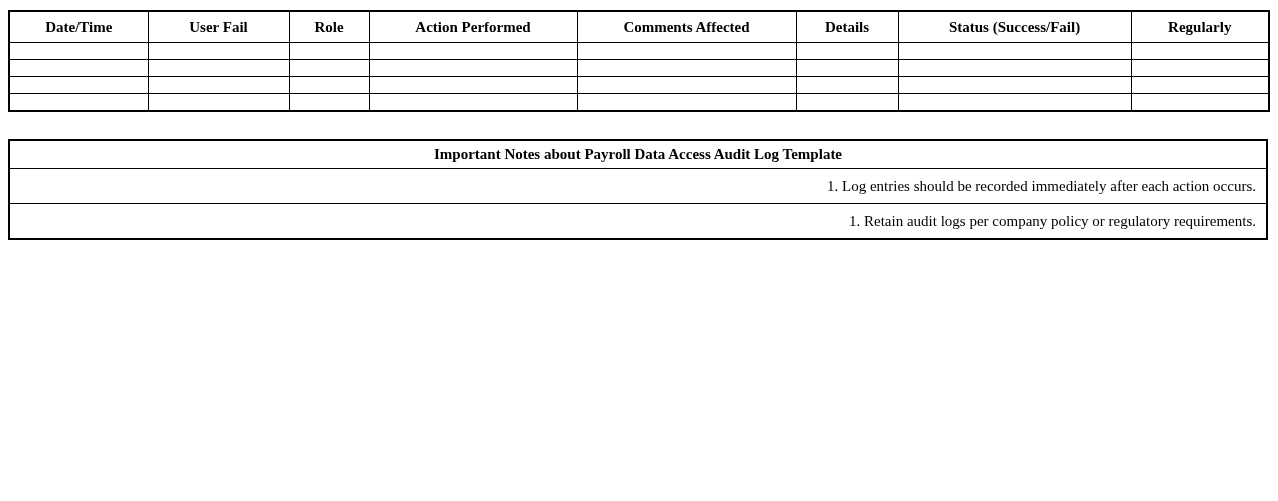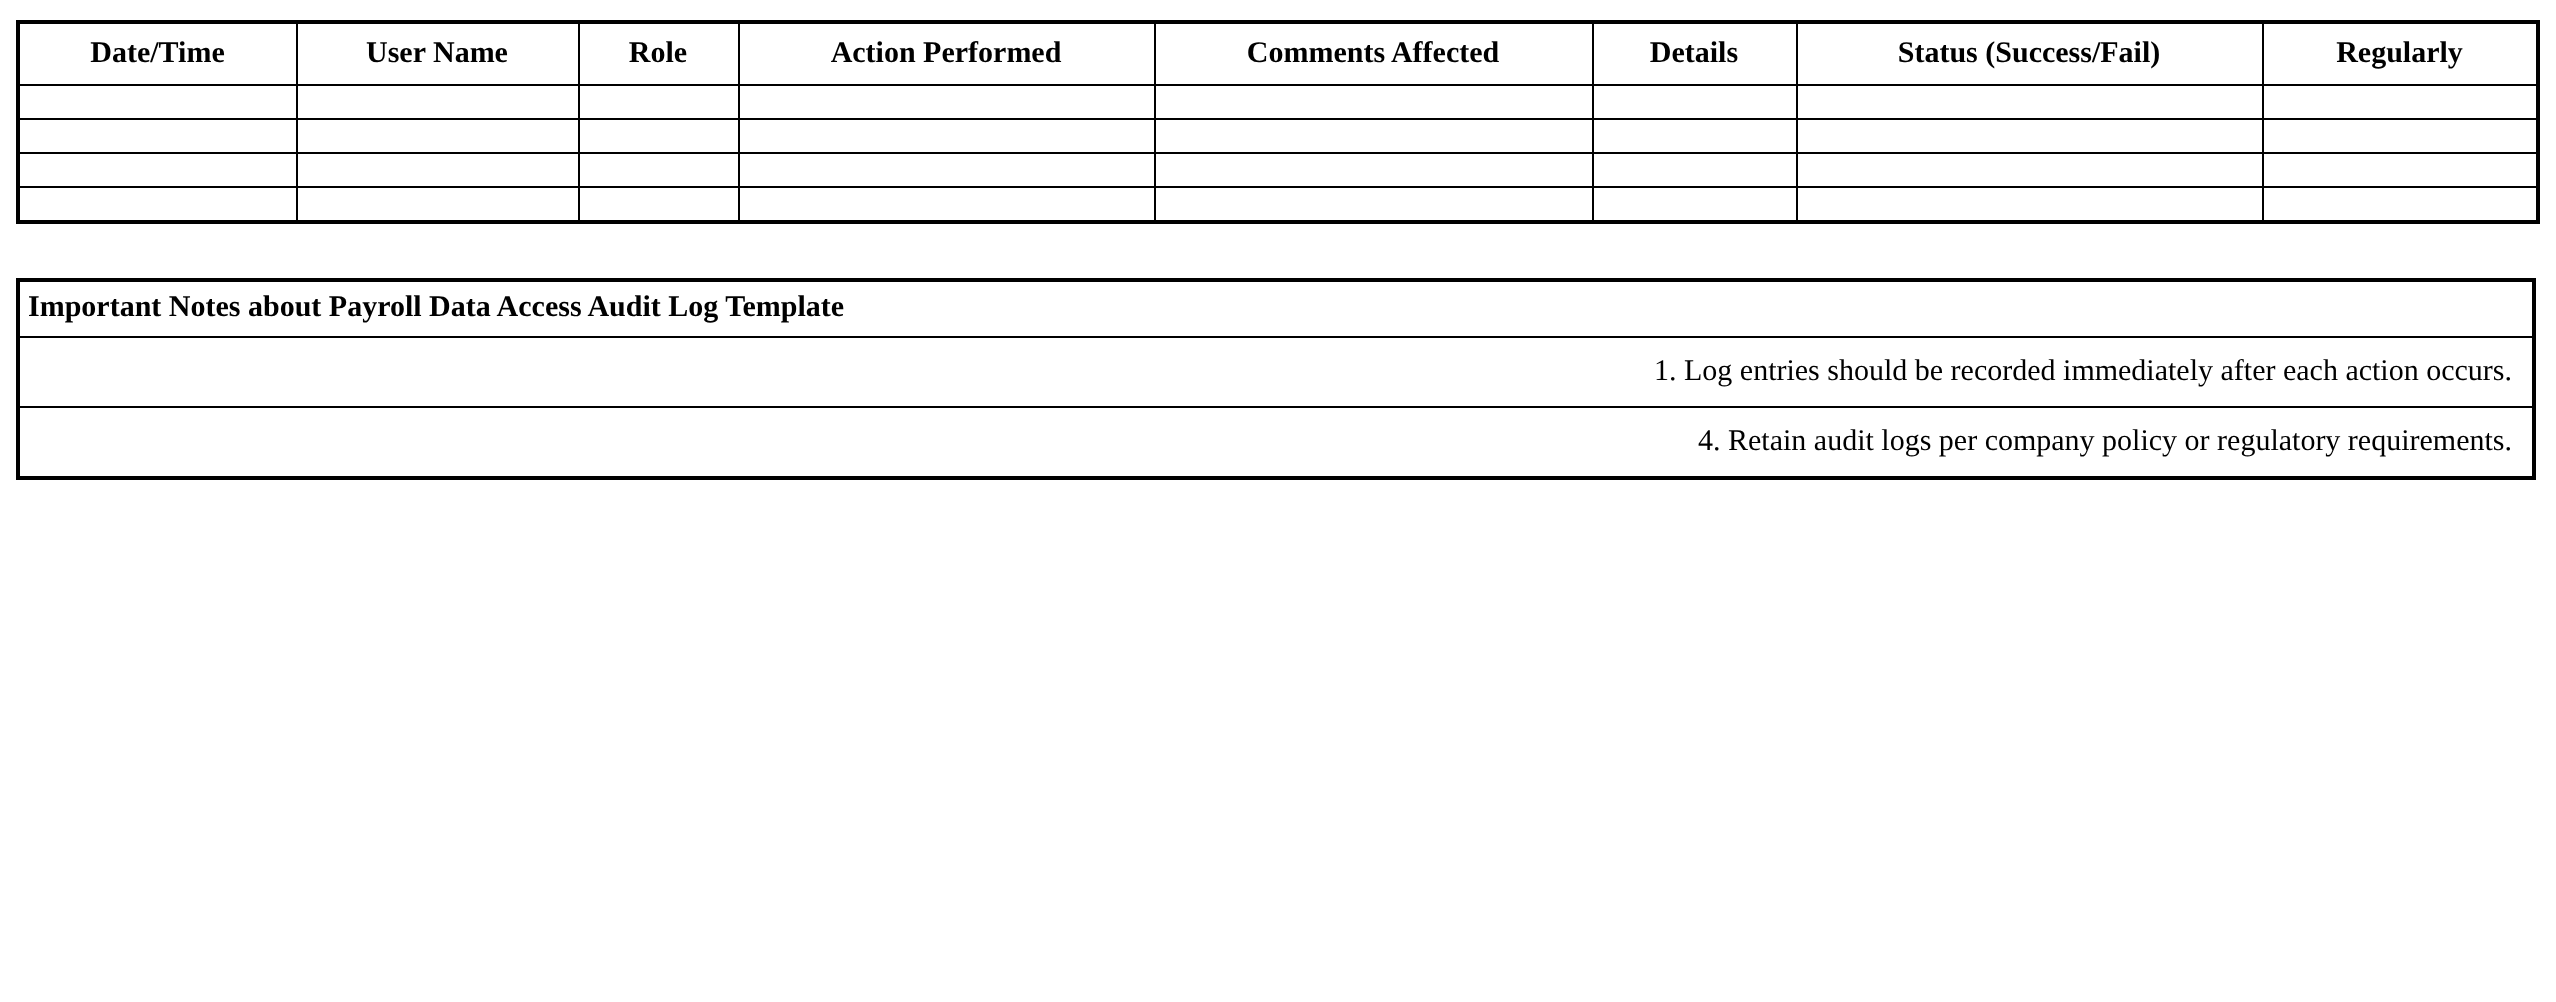--- a/index.html
+++ b/index.html
@@ -46,21 +46,21 @@
   }
   .notes-table {
     margin-top: 27px;
     border: 2px solid #000000;
   }
   .notes-table .title-cell {
     border: 1px solid #000000;
     height: 27px;
     font-size: 15px;
     font-weight: bold;
-    text-align: left;
+    text-align: center;
     vertical-align: middle;
     padding: 0 4px;
   }
   .notes-table .note-cell {
     border: 1px solid #000000;
     height: 34px;
     font-size: 15px;
     font-weight: normal;
     text-align: right;
     vertical-align: middle;
@@ -79,21 +79,21 @@
       <col style="width:80px">
       <col style="width:208px">
       <col style="width:219px">
       <col style="width:102px">
       <col style="width:233px">
       <col style="width:138px">
     </colgroup>
     <thead>
       <tr>
         <th>Date/Time</th>
-        <th>User Name</th>
+        <th>User Fail</th>
         <th>Role</th>
         <th>Action Performed</th>
         <th>Comments Affected</th>
         <th>Details</th>
         <th>Status (Success/Fail)</th>
         <th>Regularly</th>
       </tr>
     </thead>
     <tbody>
       <tr>
@@ -141,18 +141,18 @@
 
   <table class="notes-table">
     <tbody>
       <tr>
         <td class="title-cell">Important Notes about Payroll Data Access Audit Log Template</td>
       </tr>
       <tr>
         <td class="note-cell">1. Log entries should be recorded immediately after each action occurs.</td>
       </tr>
       <tr>
-        <td class="note-cell">4. Retain audit logs per company policy or regulatory requirements.</td>
+        <td class="note-cell">1. Retain audit logs per company policy or regulatory requirements.</td>
       </tr>
     </tbody>
   </table>
 
 </div>
 
 </body></html>

